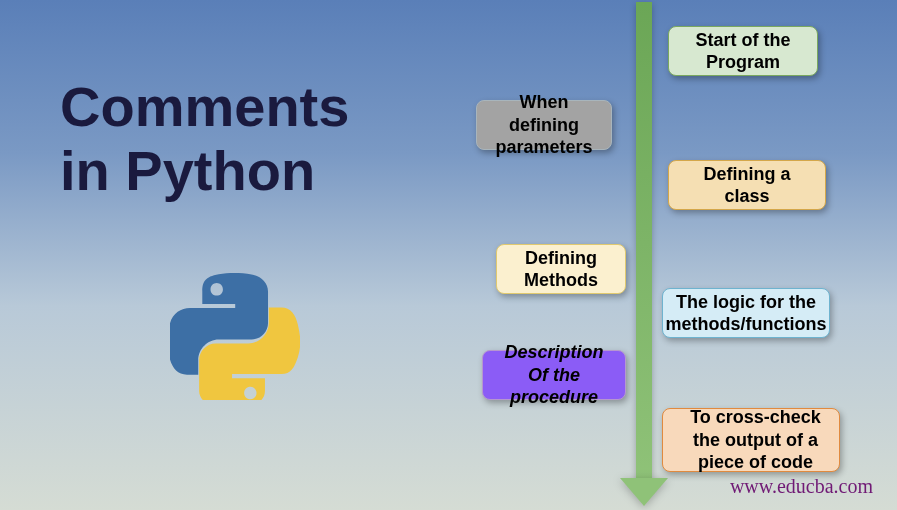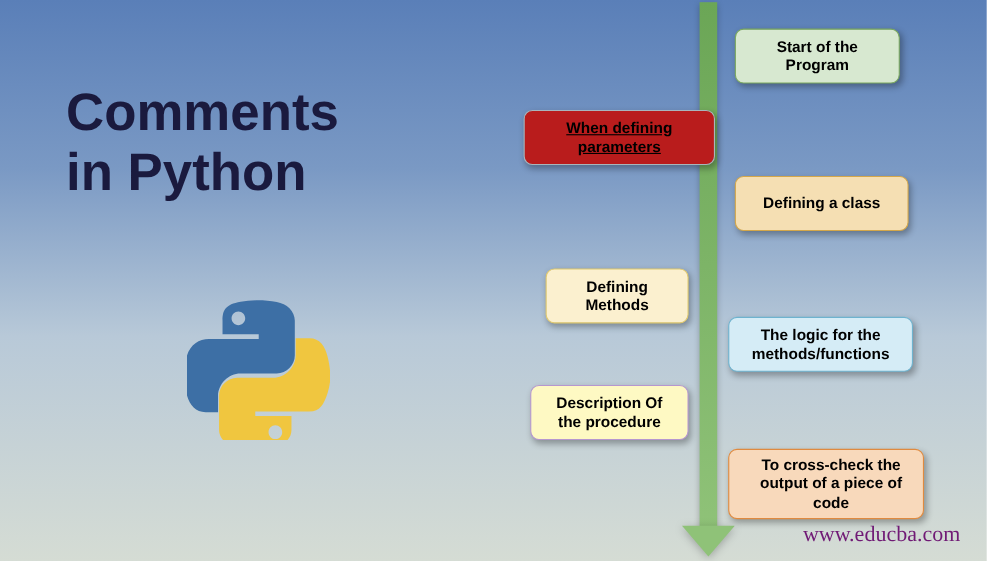--- a/index.html
+++ b/index.html
@@ -8,21 +8,21 @@
     height: 510px;
     background: linear-gradient(180deg, #5a7fb8 0%, #7a99c4 30%, #b8c9d8 60%, #d5dcd4 100%);
     font-family: 'Segoe UI', Arial, sans-serif;
     position: relative;
     overflow: hidden;
   }
   .title {
     position: absolute;
     left: 60px;
     top: 75px;
-    font-size: 48px;
+    font-size: 56px;
     font-weight: bold;
     color: #1a1a3e;
     line-height: 1.15;
   }
   .python-logo {
     position: absolute;
     left: 170px;
     top: 270px;
     width: 130px;
     height: 130px;
@@ -44,35 +44,35 @@
     height: 0;
     border-left: 24px solid transparent;
     border-right: 24px solid transparent;
     border-top: 28px solid #8fc278;
     filter: drop-shadow(0 2px 4px rgba(0,0,0,0.25));
   }
   .box {
     position: absolute;
     border-radius: 8px;
     padding: 8px 12px;
-    font-size: 14px;
+    font-size: 18px;
     font-weight: 600;
     text-align: center;
     box-shadow: 2px 3px 6px rgba(0,0,0,0.3);
     display: flex;
     align-items: center;
     justify-content: center;
     line-height: 1.25;
   }
   .box-r1 { left: 668px; top: 26px;  width: 150px; height: 50px; background: #d7e8d0; border: 1.5px solid #7aa85f; }
-  .box-l1 { left: 476px; top: 100px; width: 174px; height: 50px; background: #b91c1c; border: 1.5px solid #a8b5bc; text-decoration: underline; }
+  .box-l1 { left: 476px; top: 100px; width: 136px; height: 50px; background: #a3a3a3; border: 1.5px solid #a8b5bc; }
   .box-r2 { left: 668px; top: 160px; width: 158px; height: 50px; background: #f5dfb3; border: 1.5px solid #d4a74a; }
   .box-l2 { left: 496px; top: 244px; width: 130px; height: 50px; background: #fbf0cf; border: 1.5px solid #e0c96f; }
   .box-r3 { left: 662px; top: 288px; width: 168px; height: 50px; background: #d5ecf6; border: 1.5px solid #6eb3cf; }
-  .box-l3 { left: 482px; top: 350px; width: 144px; height: 50px; background: #fef9c3; border: 1.5px solid #b697cf; }
+  .box-l3 { left: 482px; top: 350px; width: 144px; height: 50px; background: #8b5cf6; border: 1.5px solid #b697cf; font-style: italic; }
   .box-r4 { left: 662px; top: 408px; width: 178px; height: 64px; background: #f8d9bb; border: 1.5px solid #e08a3f; padding-left: 21px; }
   .footer {
     position: absolute;
     right: 24px;
     bottom: 12px;
     font-size: 20px;
     font-family: Georgia, 'Times New Roman', serif;
     color: #701a75;
   }
 </style>

